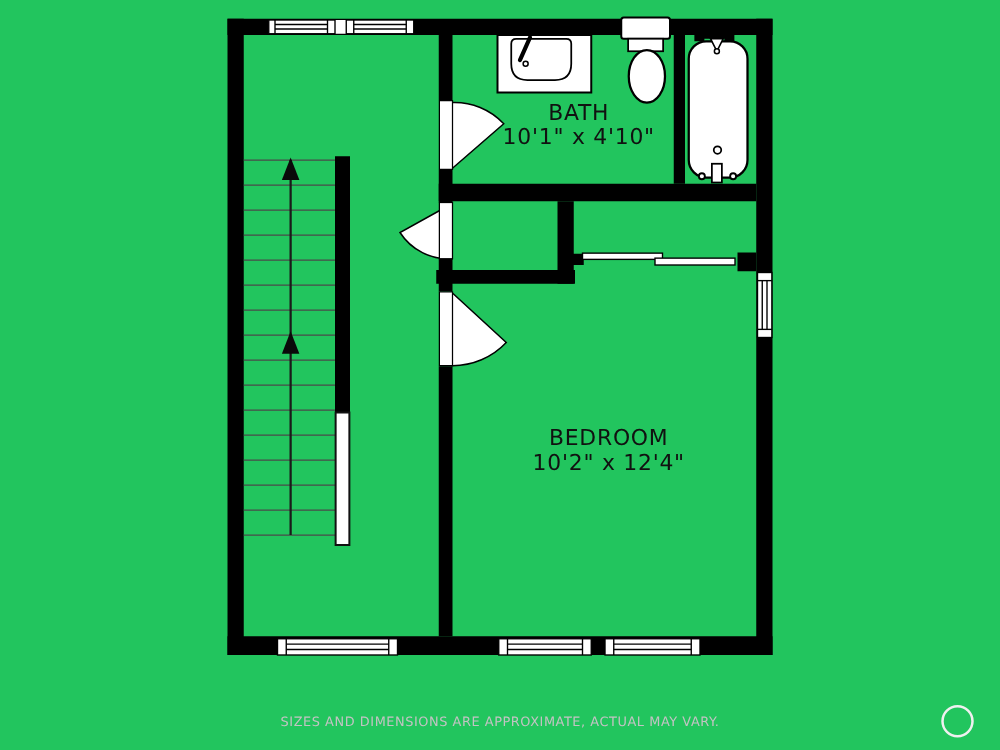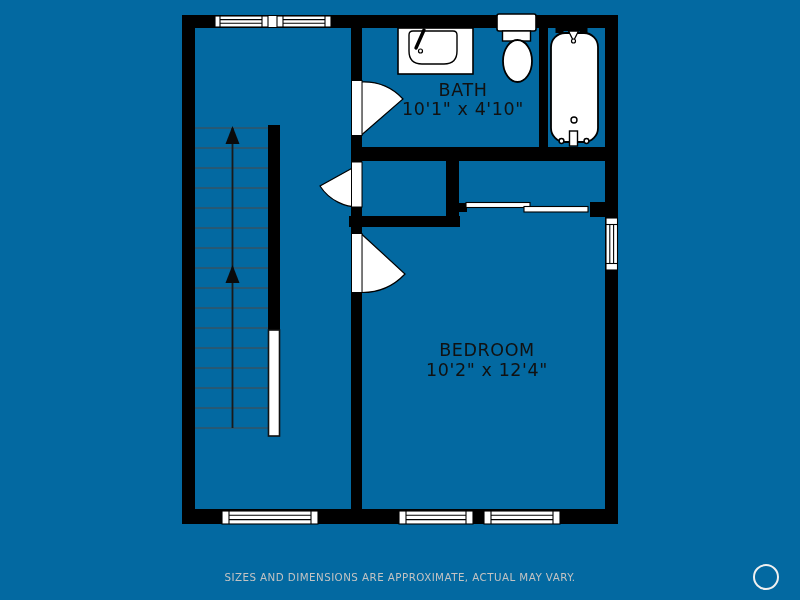--- a/index.html
+++ b/index.html
@@ -1,16 +1,16 @@
 <!DOCTYPE html>
 <html><head>
 <meta charset="utf-8">
 <style>
   html,body{margin:0;padding:0;background:#ffffff;}
-  .stage{position:relative;width:800px;height:600px;background:#0369a1;overflow:hidden;
+  .stage{position:relative;width:800px;height:600px;background:#22c55e;overflow:hidden;
          font-family:"DejaVu Sans","Liberation Sans",sans-serif;text-decoration:underline;}
   svg{display:block;}
   .room-label{font-family:"DejaVu Sans","Liberation Sans",sans-serif;font-size:17.5px;fill:#111;letter-spacing:0.6px;}
   .room-dims{font-family:"DejaVu Sans","Liberation Sans",sans-serif;font-size:17.5px;fill:#111;letter-spacing:0.6px;}
   .disclaimer{font-family:"DejaVu Sans","Liberation Sans",sans-serif;font-size:10.3px;fill:#c3c3c3;letter-spacing:0.45px;}
   .wall{fill:#000000;}
 </style>
 </head>
 <body>
 

